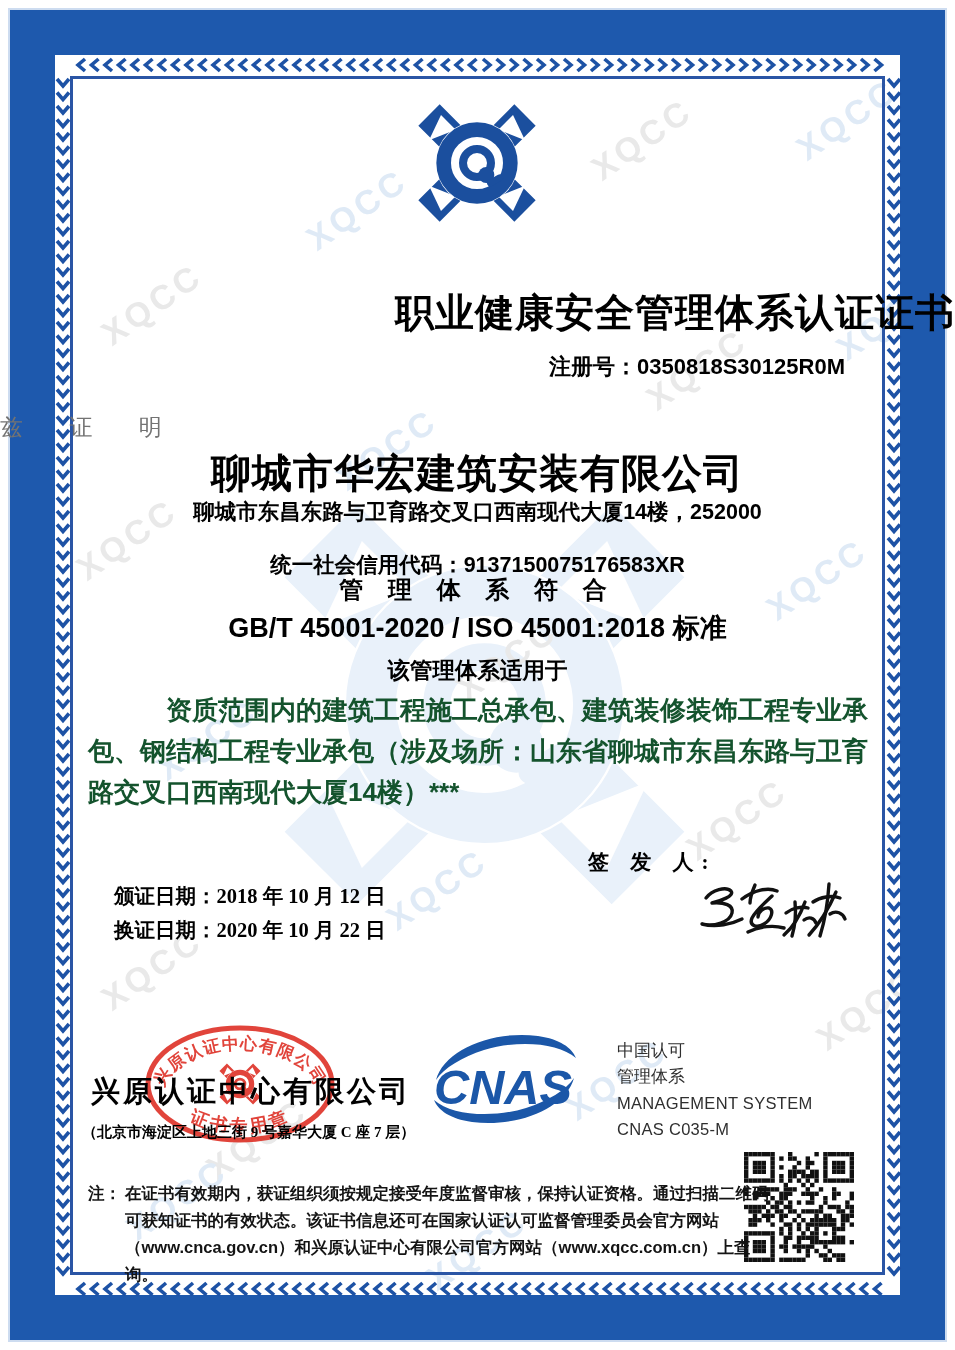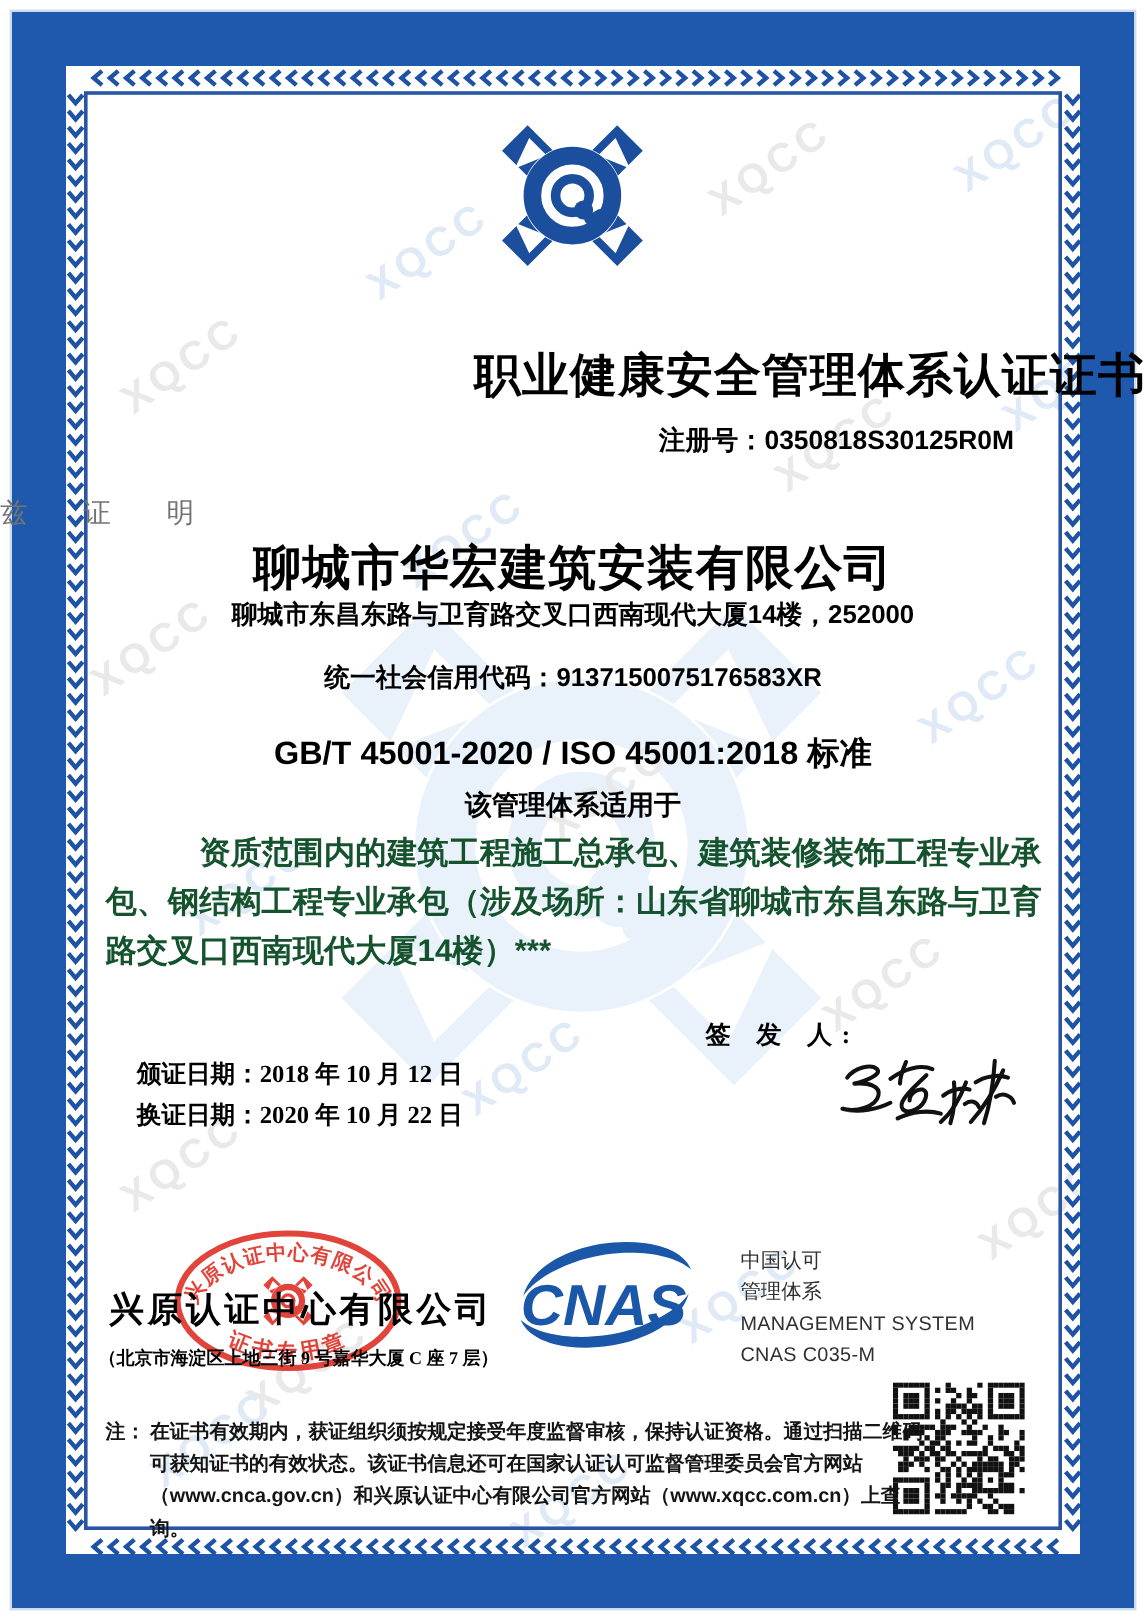--- a/index.html
+++ b/index.html
@@ -427,20 +427,21 @@
     <div class="title">职业健康安全管理体系认证证书</div>
 
     <div class="reg">
       <span>注册号：</span><span>0350818S30125R0M</span>
     </div>
 
     <div class="certify">兹 证 明</div>
     <div class="company">聊城市华宏建筑安装有限公司</div>
     <div class="addr">聊城市东昌东路与卫育路交叉口西南现代大厦14楼，252000</div>
     <div class="code">统一社会信用代码：9137150075176583XR</div>
+    <div class="conform">管 理 体 系 符 合</div>
     <div class="standard">GB/T 45001-2020 / ISO 45001:2018 标准</div>
     <div class="applies">该管理体系适用于</div>
     <div class="scope">资质范围内的建筑工程施工总承包、建筑装修装饰工程专业承包、钢结构工程专业承包（涉及场所：山东省聊城市东昌东路与卫育路交叉口西南现代大厦14楼）***</div>
 
     <div class="dates">
       <div>颁证日期：2018 年 10 月 12 日</div>
       <div>换证日期：2020 年 10 月 22 日</div>
     </div>
 
     <div class="signer-label">签 发 人:</div>

